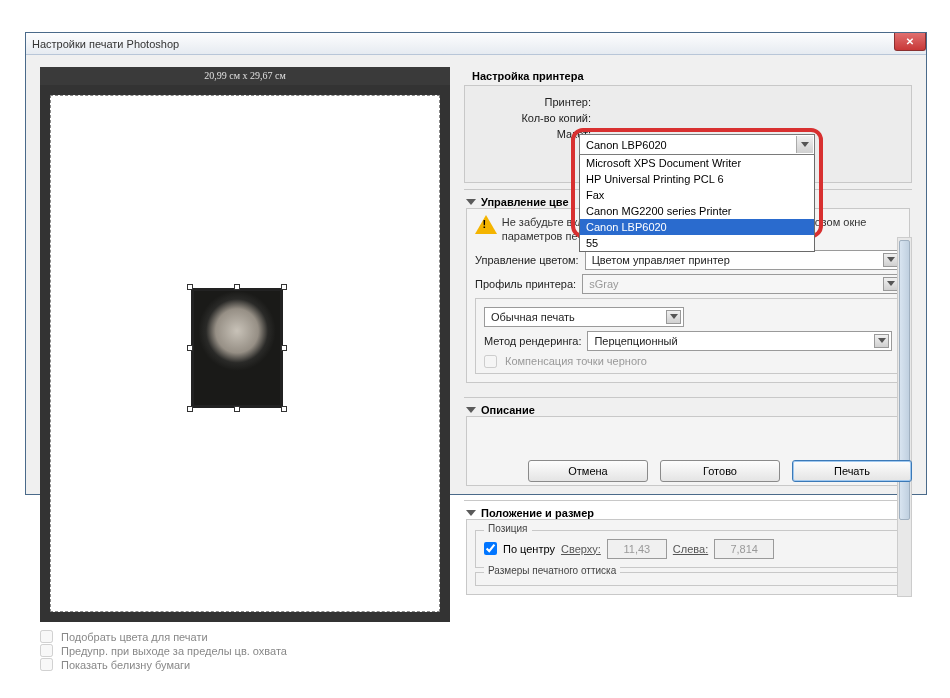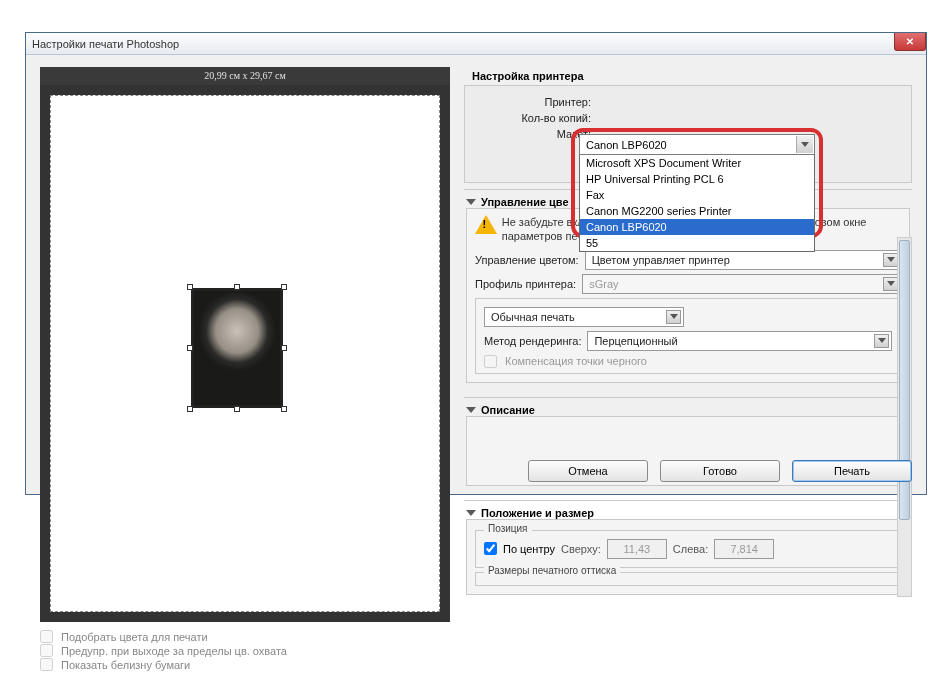--- a/index.html
+++ b/index.html
@@ -23,21 +23,21 @@
 .hd.lm{left:0;top:50%;margin-top:-3px}.hd.rm{right:0;top:50%;margin-top:-3px}
 .options { position: absolute; left: 14px; top: 574px; width: 410px; }
 .chk-row { display:flex; align-items:center; gap:8px; color:#888; margin: 1px 0; }
 .chk-row input { accent-color:#888;}
 .right-pane { position: absolute; left: 438px; top: 12px; right: 14px; bottom: 50px; }
 .section-title { font-weight: bold; padding: 3px 0 3px 8px; }
 .fieldset { border: 1px solid #c8c8c8; background:#f4f4f4; margin-bottom: 6px; padding: 6px 8px 8px 8px; position: relative; }
 .fieldset.raised { background:#ececec;}
 .lbl-row { display:flex; align-items:center; gap:6px; margin: 4px 0; }
 .lbl-row label { text-align:right; min-width: 118px; color:#222;}
-.lbl-row label.inline { min-width:auto; color:#555;}
+.lbl-row label.inline { min-width:auto; color:#555;text-decoration:underline;}
 .combo { flex:1; height: 20px; background:#fff; border:1px solid #9a9a9a; padding:0 20px 0 6px; display:flex; align-items:center; position:relative; color:#222; }
 .combo .arrow { position:absolute; right:2px; top:2px; width:15px; height:14px; background:linear-gradient(#f0f0f0,#d0d0d0); border:1px solid #999; display:flex; align-items:center; justify-content:center;}
 .combo.disabled { color:#999; background:#f6f6f6;}
 .input { width: 60px; height:20px; border:1px solid #9a9a9a; background:#fff; padding:0 4px; text-align:center;}
 .input.disabled { background:#f0f0f0; color:#999;}
 .collapsible { border-top: 1px solid #c8c8c8; margin-top:6px; padding: 6px 2px 2px 2px;}
 .collapsible .hdr { font-weight:bold; display:flex; align-items:center; gap:5px; cursor:pointer;}
 .tri { display:inline-block; width:0; height:0; border-left:5px solid transparent; border-right:5px solid transparent; border-top:6px solid #5a5a5a;}
 .warn-icon { display:inline-block; width:22px; height:20px; position:relative;}
 .warn-icon::before { content:""; position:absolute; left:0; top:0; border-left:11px solid transparent; border-right:11px solid transparent; border-bottom:19px solid #f4b400;}

